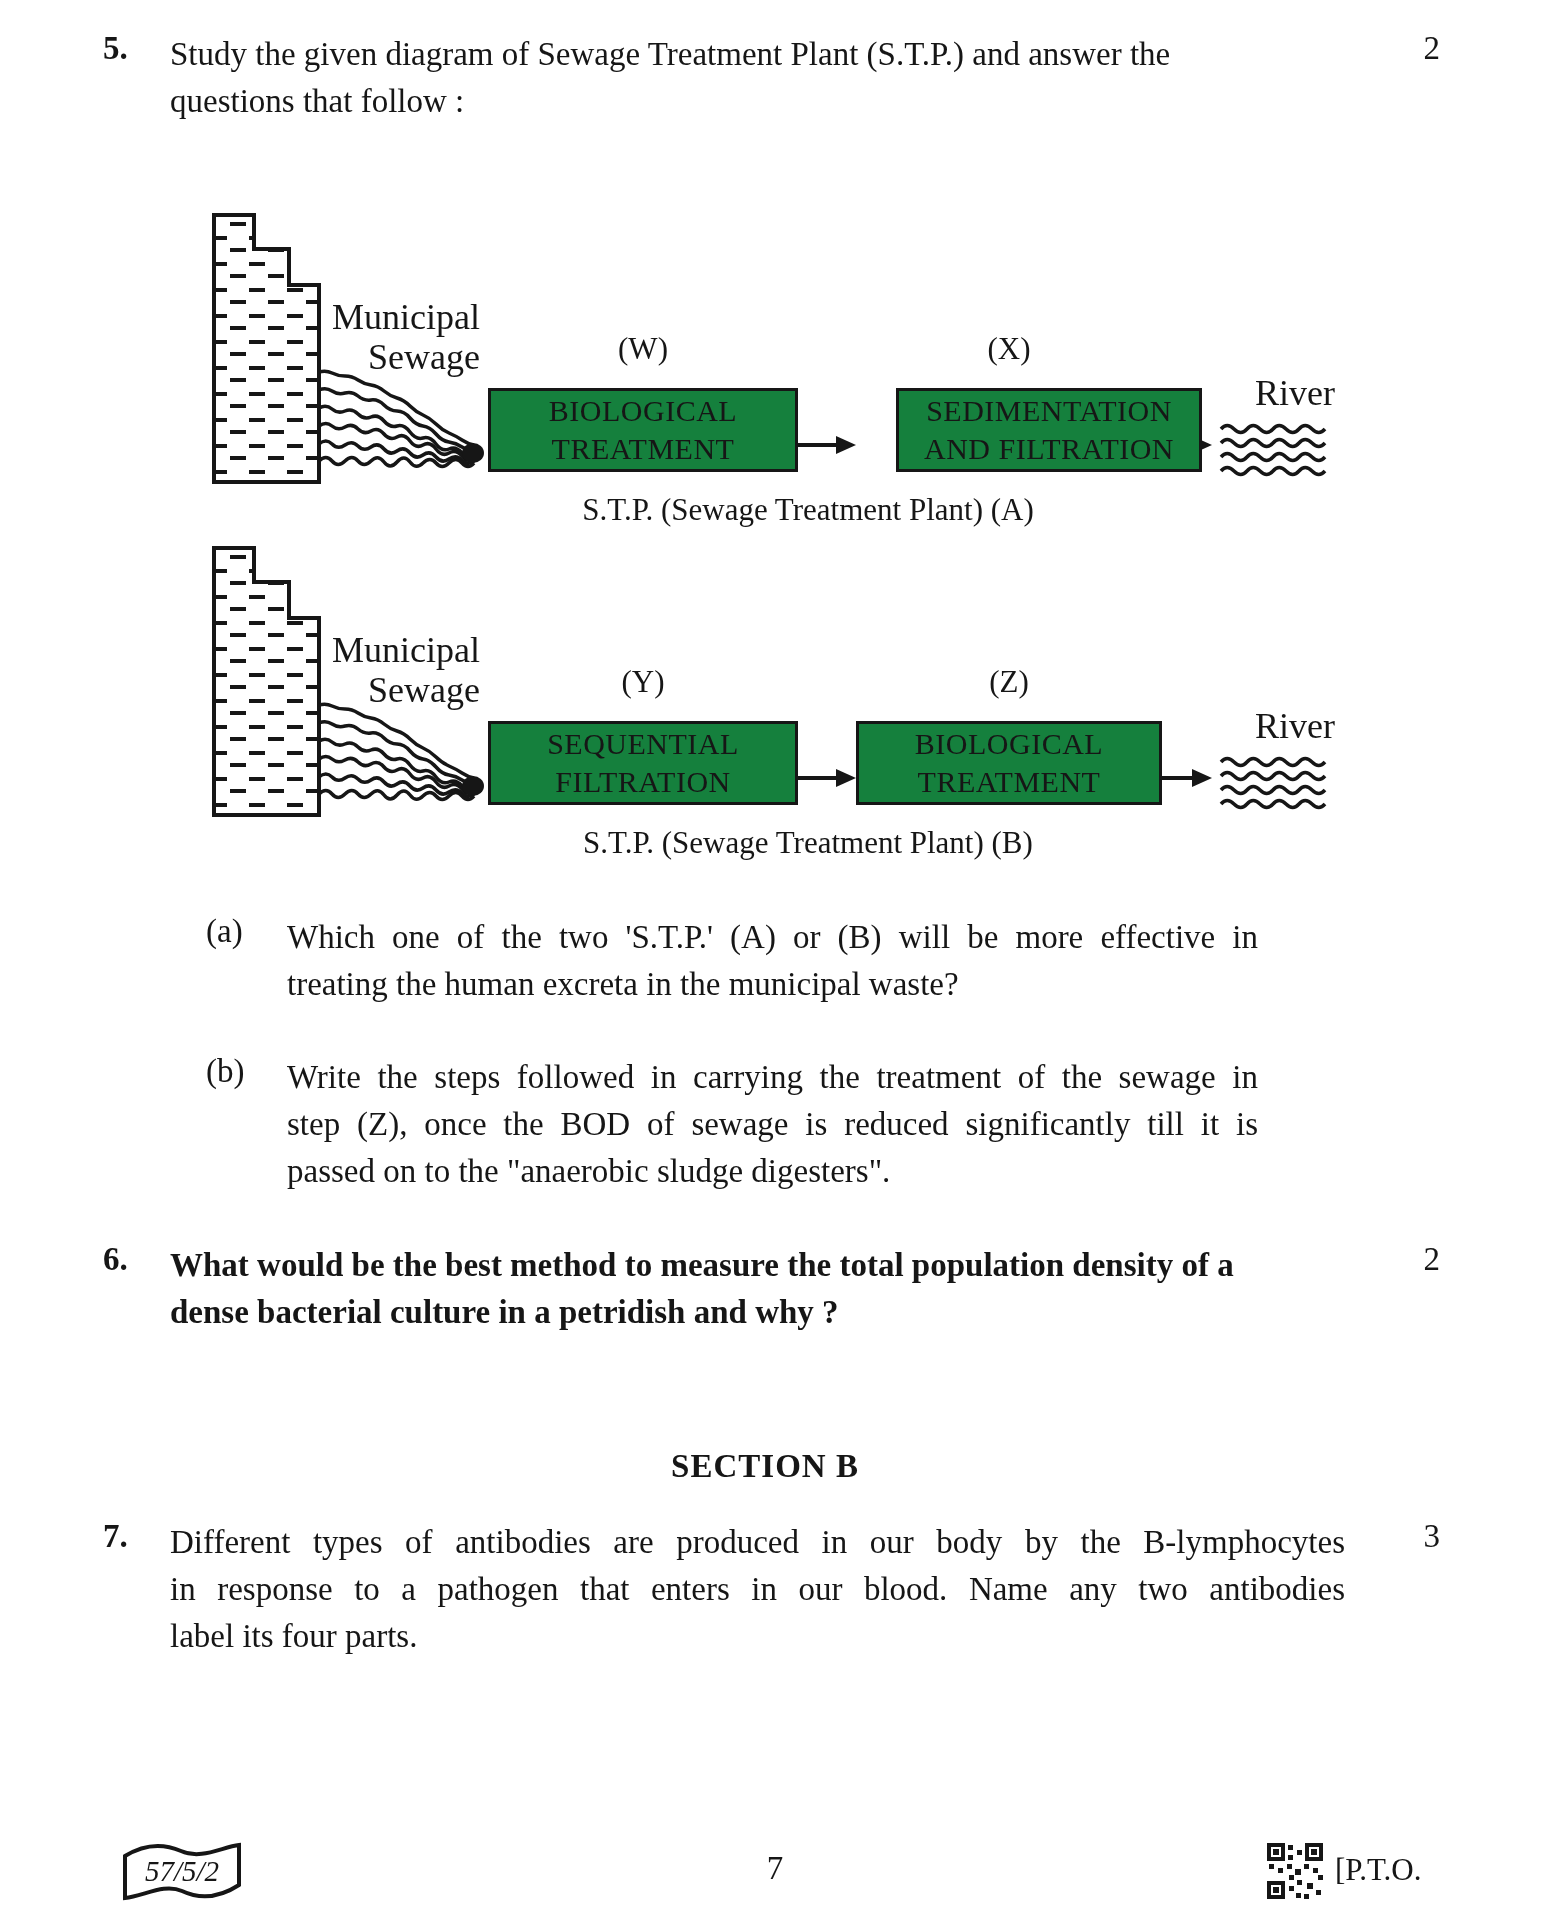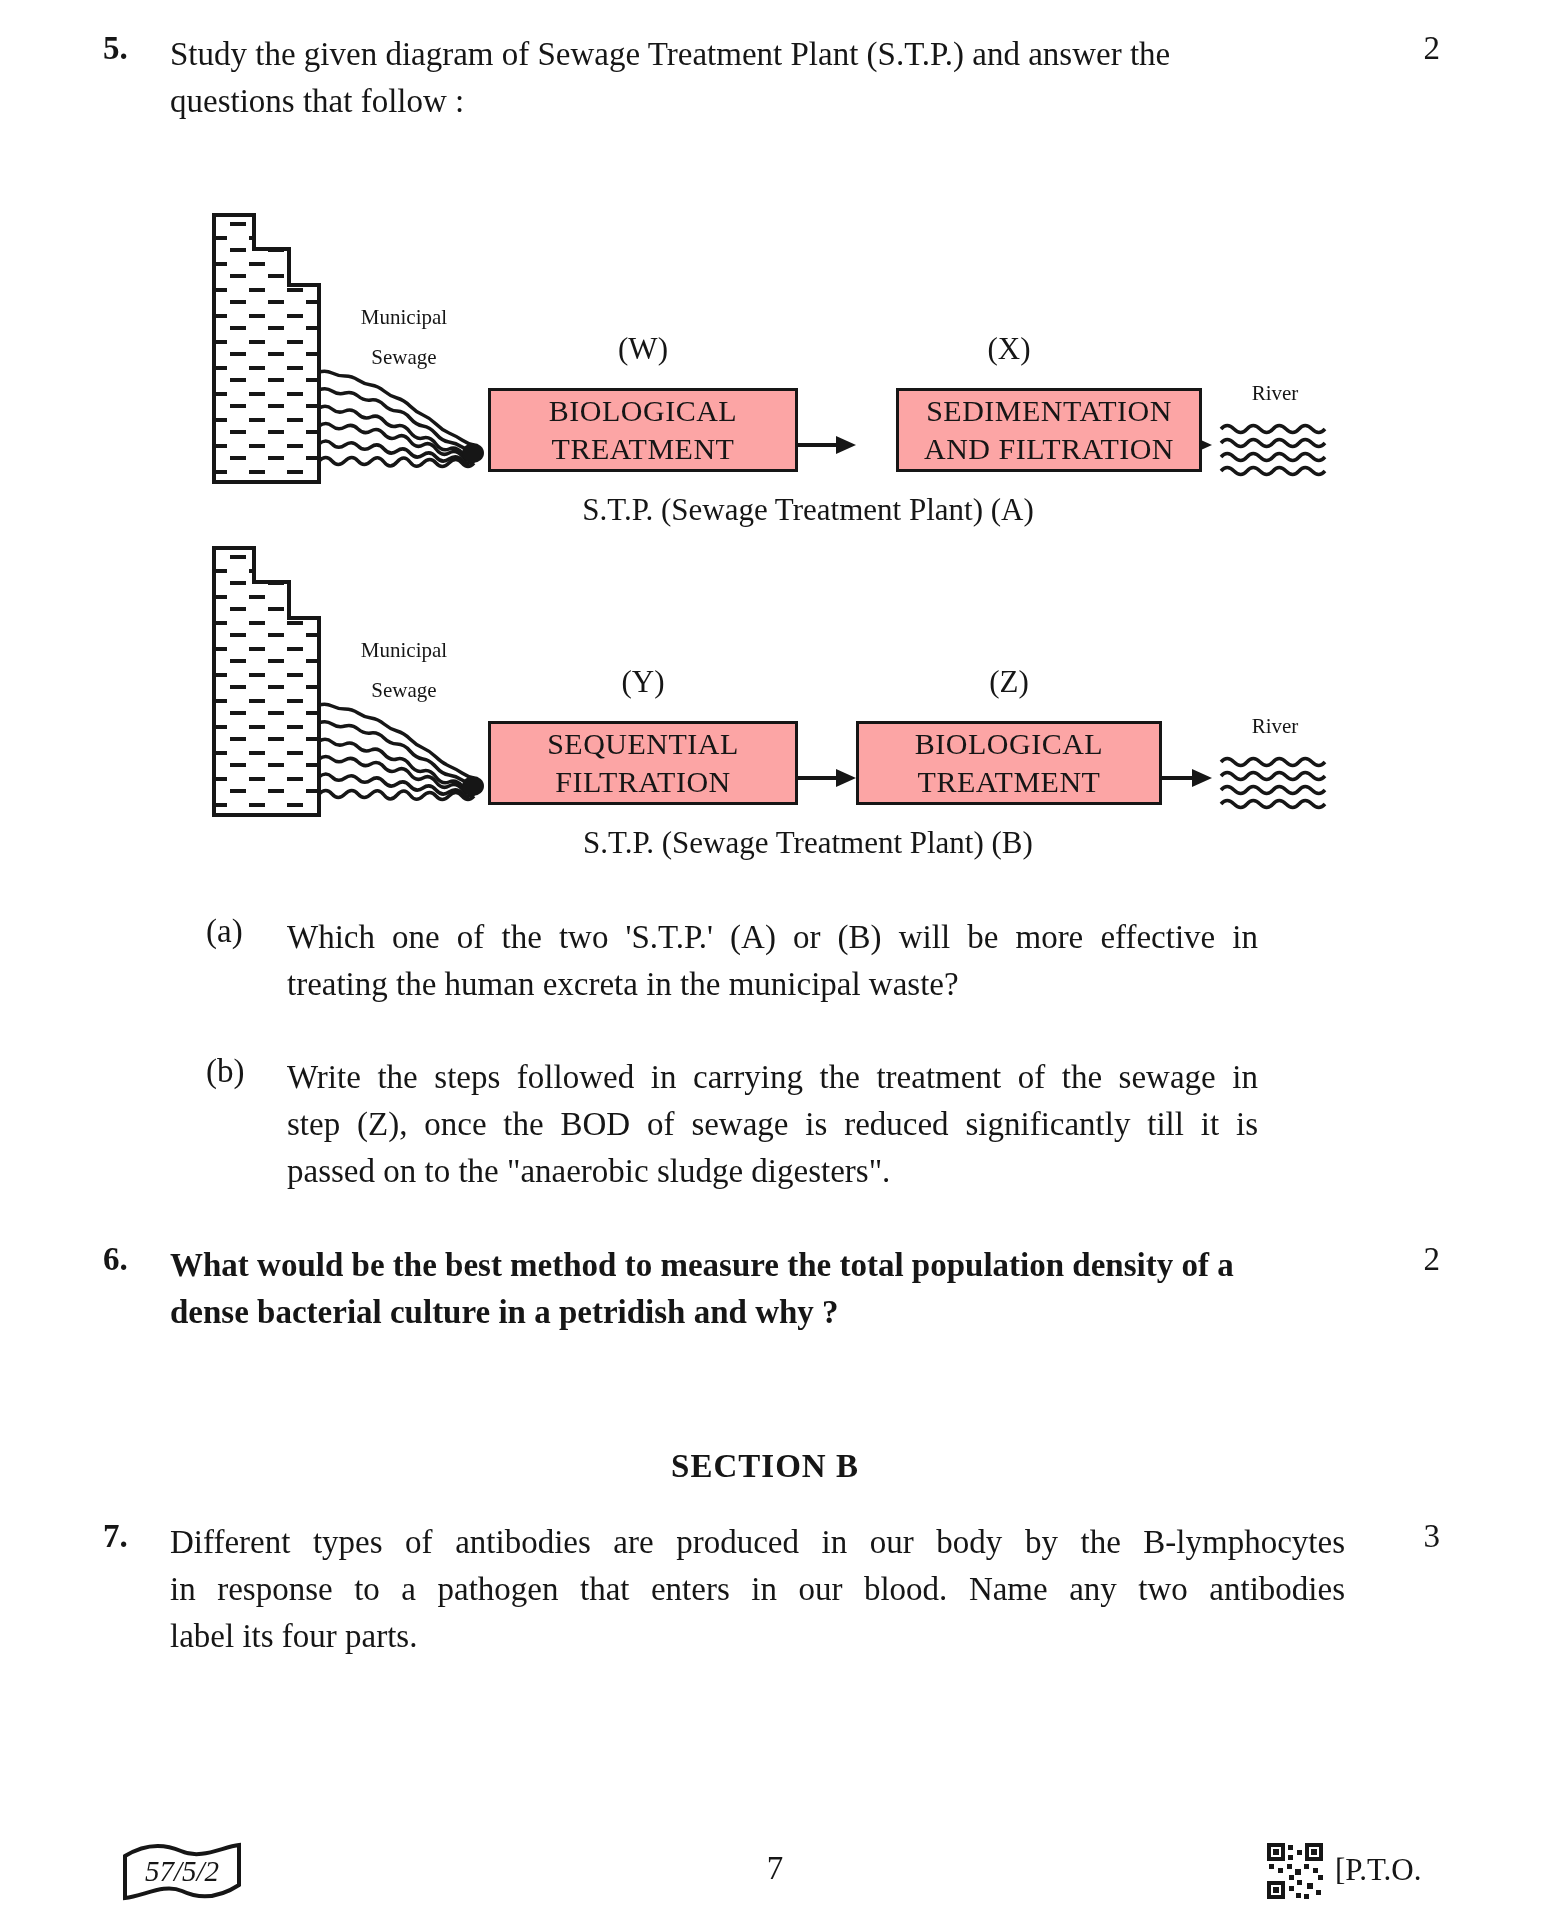--- a/index.html
+++ b/index.html
@@ -7,24 +7,24 @@
     position:relative; width:1547px; height:1914px; background:#ffffff;
     font-family:"Liberation Serif", serif; color:#161616; overflow:hidden;
     margin:0 auto;
   }
   .abs { position:absolute; }
   .qnum { font-weight:bold; font-size:33px; line-height:47px; }
   .qtext { font-size:33px; line-height:47px; }
   .qlines { position:absolute;margin-top:6px; }
   .jl { text-align:justify; text-align-last:justify; }
   .marks { font-size:33px; line-height:47px; text-align:right; }
-  .dlabel { font-size:21px; line-height:40px; text-align:center; }
+  .dlabel { font-size:36px; line-height:40px; text-align:right; }
   .stage-letter { font-size:31px; text-align:center; }
   .pbox {
-    position:absolute; border:3px solid #161616; background:#fca5a5;
+    position:absolute; border:3px solid #161616; background:#15803d;
     display:flex; flex-direction:column; align-items:center; justify-content:center;
     font-size:30px; line-height:38px; text-align:center; letter-spacing:0.5px;
   }
   .caption { font-size:31px; white-space:nowrap; transform:translateX(-50%); }
   .section-heading { font-size:33px; font-weight:bold; text-align:center; letter-spacing:1px; }
   .footer-text { font-size:31px; }
   .banner-text { font-size:29px; font-style:italic; }
   svg { display:block; }
 </style>
 </head>

